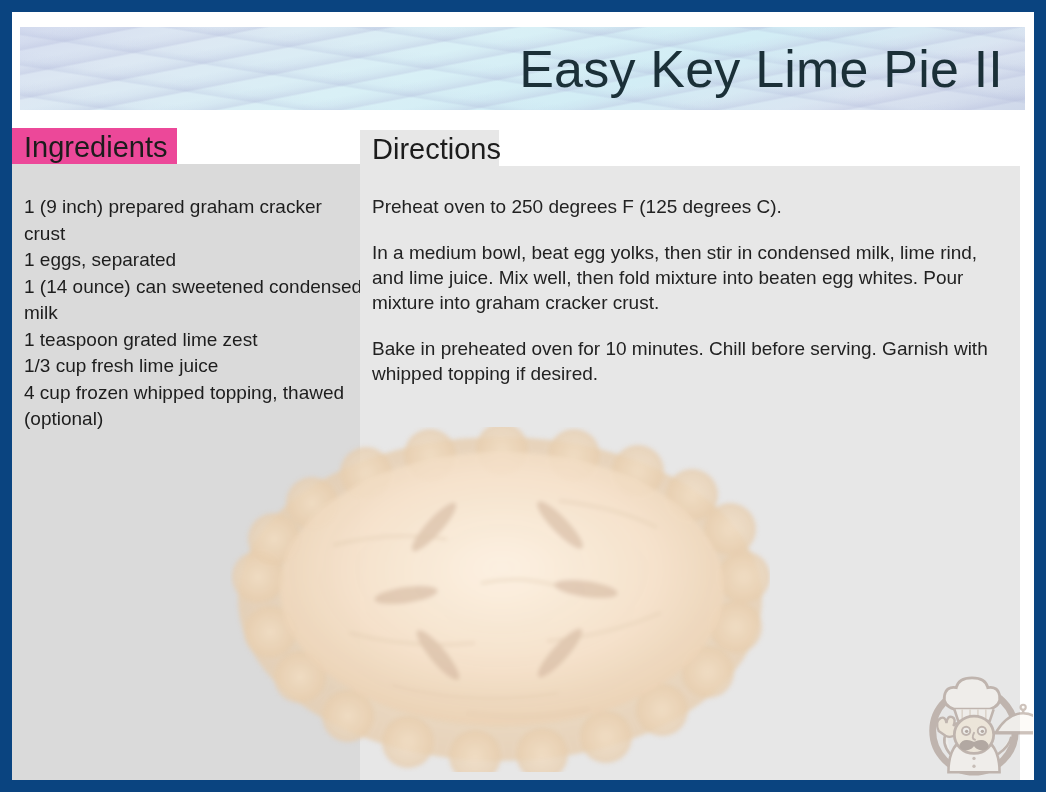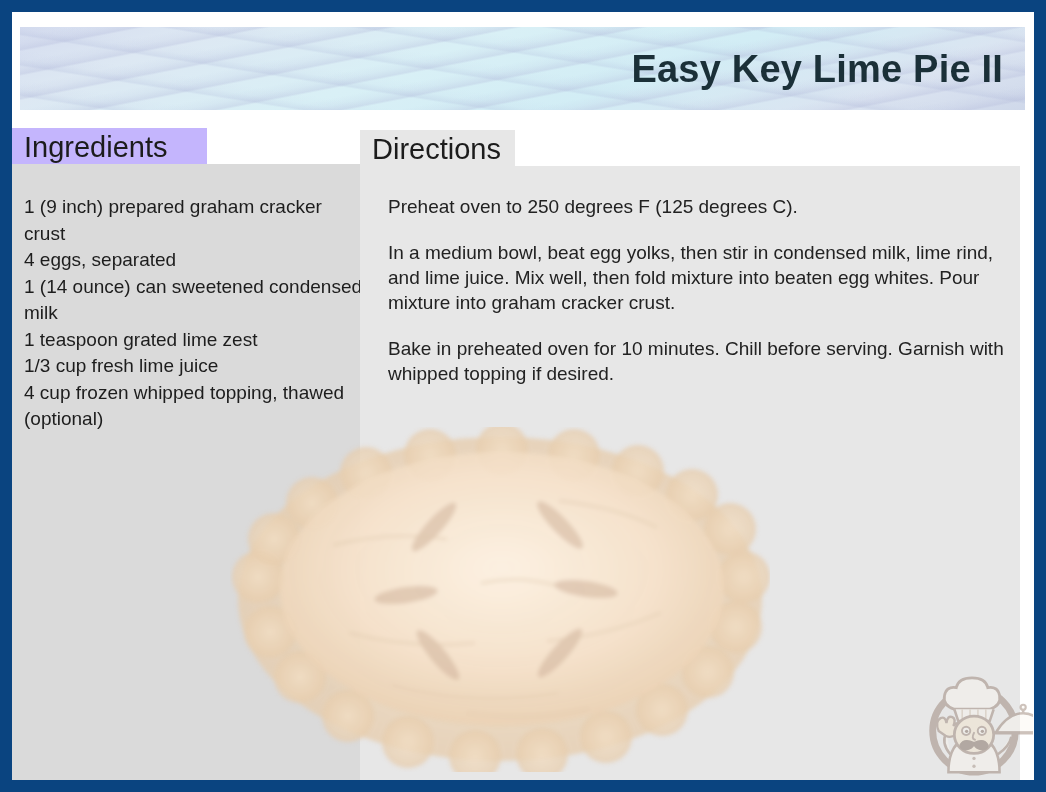--- a/index.html
+++ b/index.html
@@ -70,22 +70,22 @@
         #d2edf5 62%,
         #dbe4f1 85%,
         #cfd8ea 100%);
     overflow: hidden;
   }
   .banner-title {
     position: absolute;
     right: 22px;
     top: 50%;
     transform: translateY(-50%);
-    font-size: 38px;
-    font-weight: 700;
+    font-size: 52px;
+    font-weight: 400;
     color: #1b3038;
     letter-spacing: 0.2px;
     white-space: nowrap;
     text-align: right;
   }
 
   
   .pie-wrap {
     position: absolute;
     left: 218px;
@@ -94,23 +94,23 @@
     height: 345px;
     pointer-events: none;
   }
   .pie-wrap svg { display: block; width: 100%; height: 100%; }
 
   
   .ing-tab {
     position: absolute;
     left: 0px;
     top: 116px;
-    width: 195px;
+    width: 165px;
     height: 42px;
-    background: #c4b5fd;
+    background: #ec4899;
   }
   .ing-tab-label {
     position: absolute;
     left: 12px;
     top: 3px;
     font-size: 29px;
     color: #1c1c1c;
     white-space: nowrap;
   }
   .ing-panel {
@@ -134,21 +134,20 @@
   .ing-item { display: block; }
 
   
   .dir-tab {
     position: absolute;
     left: 348px;
     top: 118px;
     width: 139px;
     height: 42px;
     background: #e7e7e7;
-    padding-left: 16px;
   }
   .dir-tab-label {
     position: absolute;
     left: 12px;
     top: 3px;
     font-size: 29px;
     color: #1c1c1c;
     white-space: nowrap;
   }
   .dir-panel {
@@ -161,21 +160,21 @@
   }
   .dir-body {
     position: absolute;
     left: 12px;
     top: 28px;
     right: 8px;
     font-size: 19px;
     line-height: 25px;
     color: #222222;
   }
-  .dir-step { margin: 0 0 21px 16px; }
+  .dir-step { margin: 0 0 21px 0; }
   .dir-step:last-child { margin-bottom: 0; }
 
   
   .chef {
     position: absolute;
     left: 903px;
     top: 652px;
     width: 118px;
     height: 118px;
     opacity: 0.42;
@@ -196,21 +195,21 @@
       <div class="banner-title">Easy Key Lime Pie II</div>
     </div>
 
     <div class="ing-tab">
       <div class="ing-tab-label">Ingredients</div>
     </div>
 
     <div class="ing-panel">
       <div class="ing-list">
         <span class="ing-item">1 (9 inch) prepared graham cracker crust</span>
-        <span class="ing-item">4 eggs, separated</span>
+        <span class="ing-item">1 eggs, separated</span>
         <span class="ing-item">1 (14 ounce) can sweetened condensed milk</span>
         <span class="ing-item">1 teaspoon grated lime zest</span>
         <span class="ing-item">1/3 cup fresh lime juice</span>
         <span class="ing-item">4 cup frozen whipped topping, thawed (optional)</span>
       </div>
     </div>
 
     <div class="dir-tab">
       <div class="dir-tab-label">Directions</div>
     </div>

